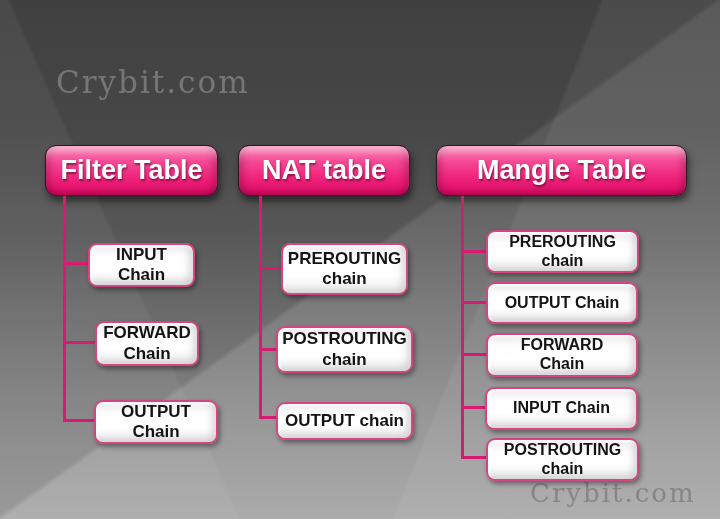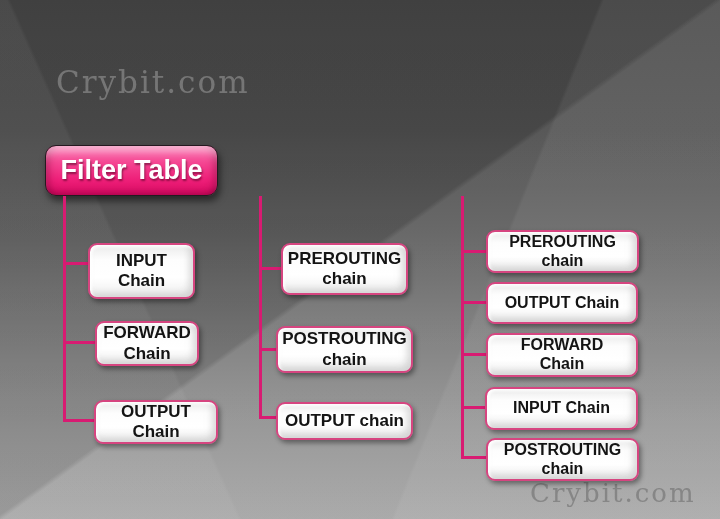--- a/index.html
+++ b/index.html
@@ -78,39 +78,41 @@
   <div class="facet facet-a"></div>
   <div class="facet facet-b"></div>
   <div class="facet facet-c"></div>
 
 
   <div class="watermark wm-top">Crybit.com</div>
   <div class="watermark wm-bottom">Crybit.com</div>
 
 
   <div class="tbl tbl-filter">Filter Table</div>
+  <div class="tbl tbl-nat">NAT table</div>
+  <div class="tbl tbl-mangle">Mangle Table</div>
 
   <div class="vline" style="left:63px;top:196px;width:3px;height:226px;"></div>
   <div class="hline" style="left:63px;top:262px;width:25px;height:3px;"></div>
   <div class="hline" style="left:63px;top:341px;width:32px;height:3px;"></div>
   <div class="hline" style="left:63px;top:419px;width:31px;height:3px;"></div>
 
   <div class="vline" style="left:259px;top:196px;width:3px;height:223px;"></div>
   <div class="hline" style="left:259px;top:267px;width:22px;height:3px;"></div>
   <div class="hline" style="left:259px;top:348px;width:17px;height:3px;"></div>
   <div class="hline" style="left:259px;top:416px;width:17px;height:3px;"></div>
 
   <div class="vline" style="left:461px;top:196px;width:3px;height:262px;"></div>
   <div class="hline" style="left:461px;top:250px;width:25px;height:3px;"></div>
   <div class="hline" style="left:461px;top:301px;width:25px;height:3px;"></div>
   <div class="hline" style="left:461px;top:353px;width:25px;height:3px;"></div>
   <div class="hline" style="left:461px;top:406px;width:24px;height:3px;"></div>
   <div class="hline" style="left:461px;top:456px;width:25px;height:3px;"></div>
 
-  <div class="chain f-chain" style="left:88px;top:243px;width:107px;height:56px;">INPUT
+  <div class="chain f-chain" style="left:88px;top:243px;width:107px;height:44px;">INPUT
 Chain</div>
   <div class="chain f-chain" style="left:95px;top:321px;width:104px;height:45px;">FORWARD
 Chain</div>
   <div class="chain f-chain" style="left:94px;top:400px;width:124px;height:44px;">OUTPUT
 Chain</div>
 
   <div class="chain n-chain" style="left:281px;top:243px;width:127px;height:52px;">PREROUTING
 chain</div>
   <div class="chain n-chain" style="left:276px;top:326px;width:137px;height:47px;">POSTROUTING
 chain</div>

